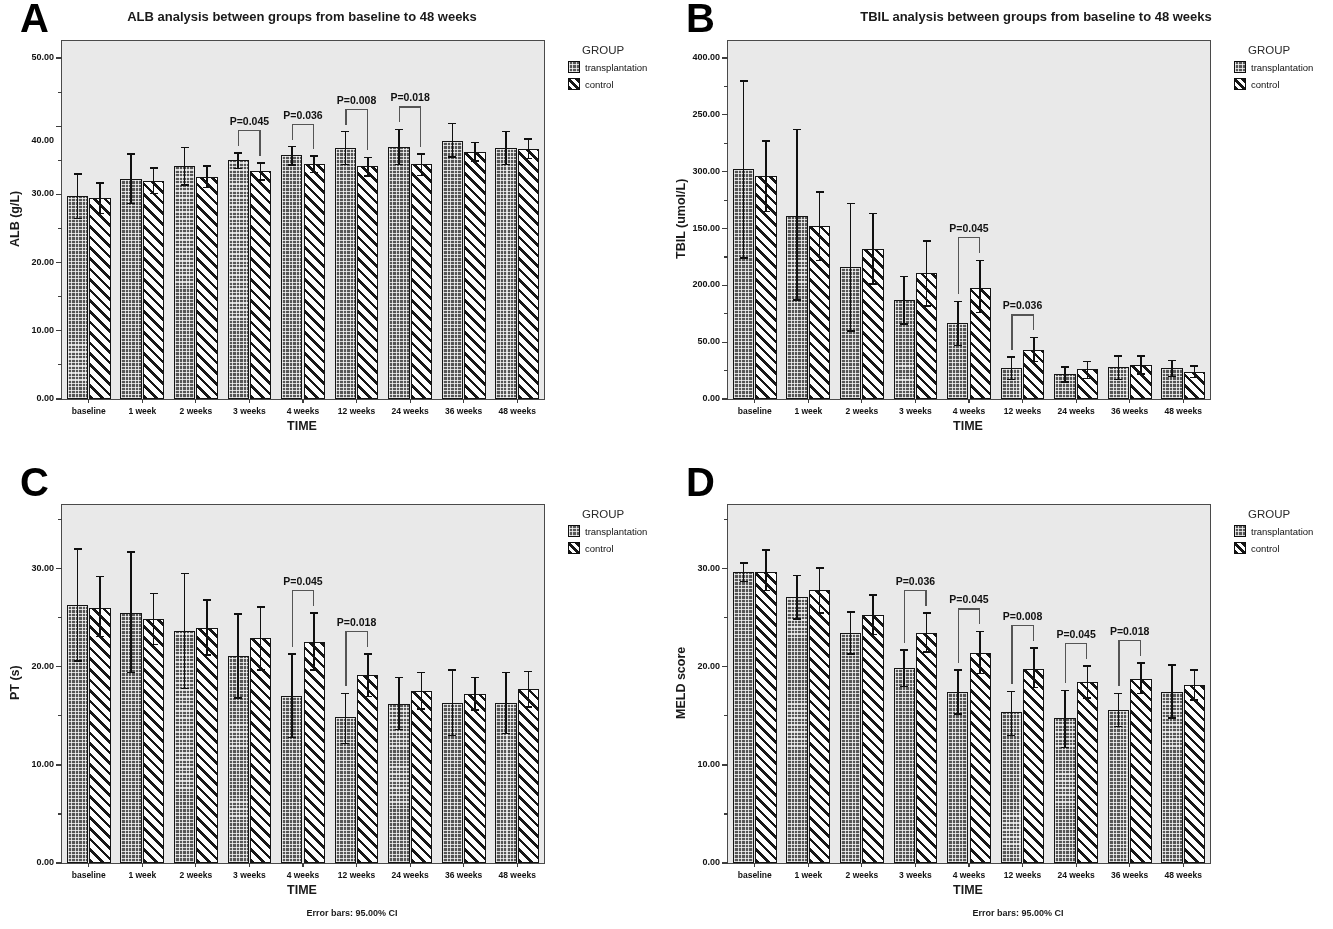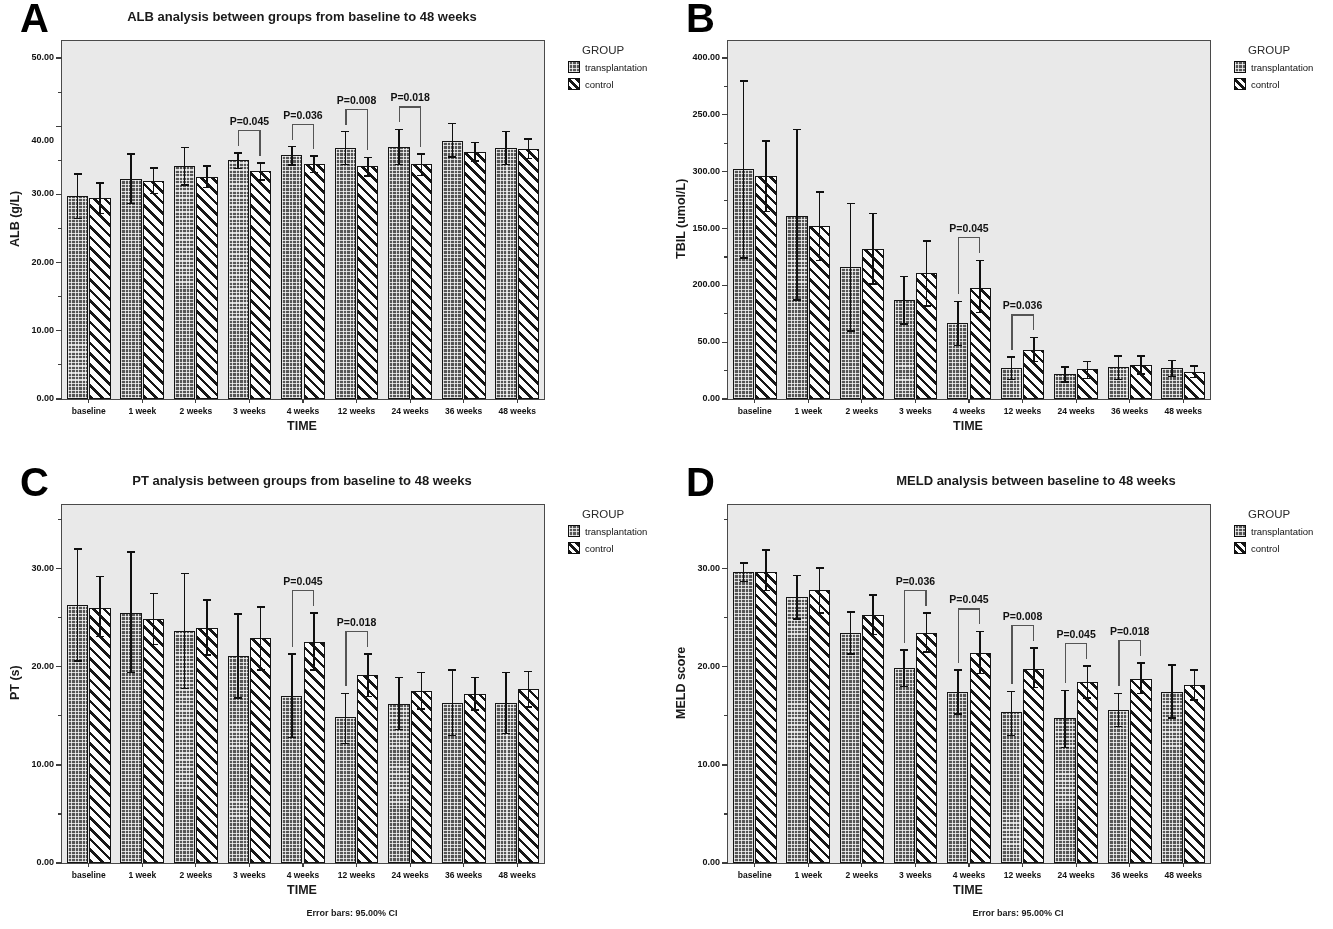--- a/index.html
+++ b/index.html
@@ -187,20 +187,21 @@
     </div>
     <div class="legend-row">
       <span class="swatch sw1"></span>
       <span class="legend-label">control</span>
     </div>
   </div>
 </div>
 
 <div class="panel right" id="panel-b">
   <div class="letter">B</div>
+  <div class="title">TBIL analysis between groups from baseline to 48 weeks</div>
   <div class="ylab">TBIL (umol/L)</div>
   <div class="plot">
       <div class="ytick" style="top: 357.4px;"></div>
       <div class="yticklabel" style="top: 352px;">0.00</div>
       <div class="ytick minor" style="top: 328.987px;"></div>
       <div class="ytick" style="top: 300.575px;"></div>
       <div class="yticklabel" style="top: 295.175px;">50.00</div>
       <div class="ytick minor" style="top: 272.162px;"></div>
       <div class="ytick" style="top: 243.749px;"></div>
       <div class="yticklabel" style="top: 238.349px;">200.00</div>
@@ -324,21 +325,20 @@
     </div>
     <div class="legend-row">
       <span class="swatch sw1"></span>
       <span class="legend-label">control</span>
     </div>
   </div>
 </div>
 
 <div class="panel left" id="panel-c">
   <div class="letter">C</div>
-  <div class="title">PT analysis between groups from baseline to 48 weeks</div>
   <div class="ylab">PT (s)</div>
   <div class="plot">
       <div class="ytick" style="top: 357.4px;"></div>
       <div class="yticklabel" style="top: 352px;">0.00</div>
       <div class="ytick minor" style="top: 308.359px;"></div>
       <div class="ytick" style="top: 259.318px;"></div>
       <div class="yticklabel" style="top: 253.918px;">10.00</div>
       <div class="ytick minor" style="top: 210.277px;"></div>
       <div class="ytick" style="top: 161.236px;"></div>
       <div class="yticklabel" style="top: 155.836px;">20.00</div>
@@ -455,21 +455,20 @@
     </div>
     <div class="legend-row">
       <span class="swatch sw1"></span>
       <span class="legend-label">control</span>
     </div>
   </div>
 </div>
 
 <div class="panel right" id="panel-d">
   <div class="letter">D</div>
-  <div class="title">MELD analysis between baseline to 48 weeks</div>
   <div class="ylab">MELD score</div>
   <div class="plot">
       <div class="ytick" style="top: 357.4px;"></div>
       <div class="yticklabel" style="top: 352px;">0.00</div>
       <div class="ytick minor" style="top: 308.359px;"></div>
       <div class="ytick" style="top: 259.318px;"></div>
       <div class="yticklabel" style="top: 253.918px;">10.00</div>
       <div class="ytick minor" style="top: 210.277px;"></div>
       <div class="ytick" style="top: 161.236px;"></div>
       <div class="yticklabel" style="top: 155.836px;">20.00</div>

